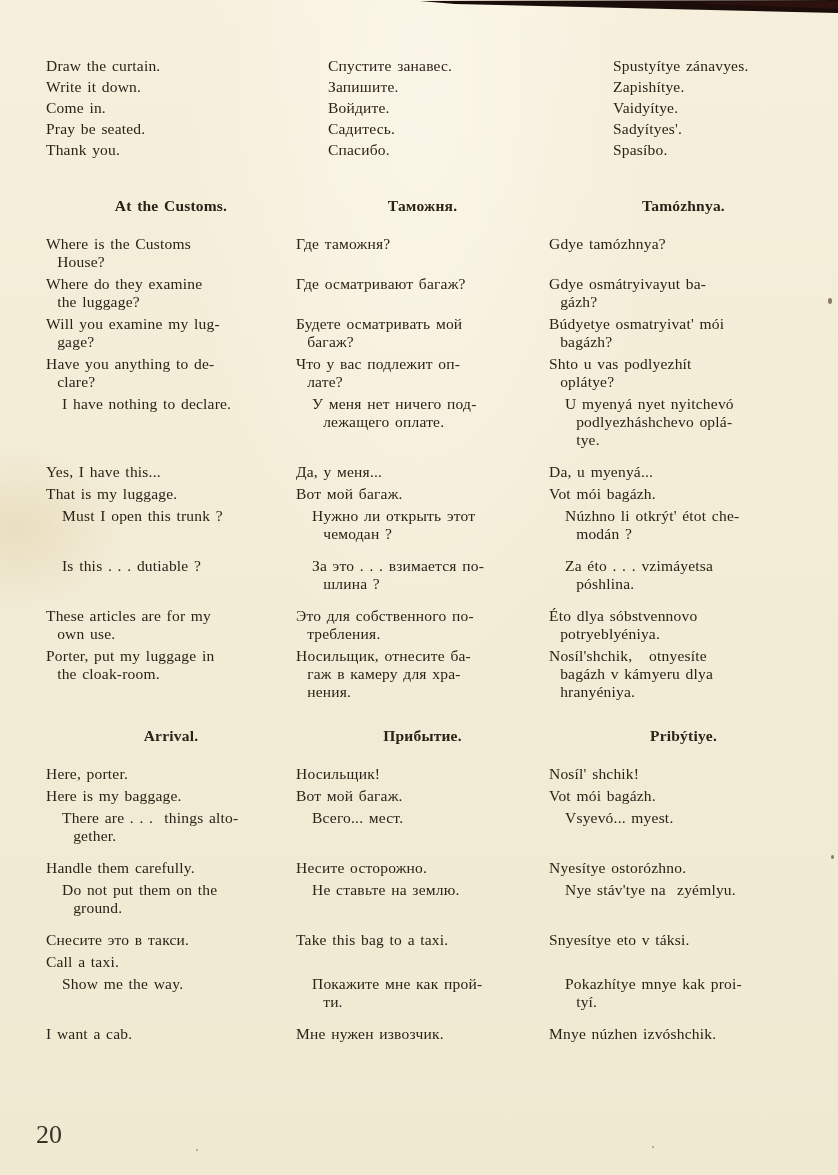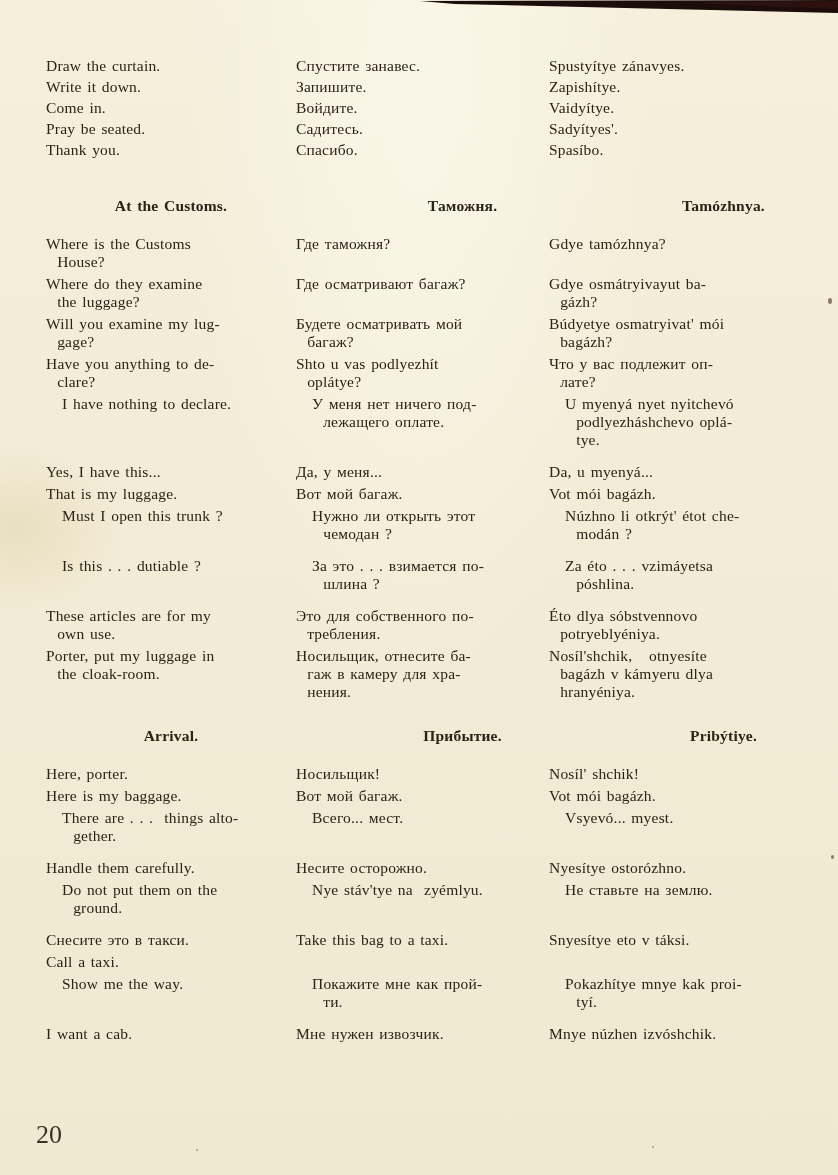--- a/index.html
+++ b/index.html
@@ -20,28 +20,27 @@
     grid-template-columns:250px 253px 1fr;
     margin-bottom:4px;
   }
   .cell{
     white-space:pre-wrap;
     font-size:15.5px;
     line-height:18px;
     letter-spacing:0.2px;
     word-spacing:1.5px;
   }
-  .sec-a .grid-row{margin-bottom:3px;}
+  .sec-a .grid-row{margin-bottom:3px;gap:32px;}
   .gap-after{margin-bottom:14px;margin-left:16px;}
   .section-header{
     display:grid;
     grid-template-columns:250px 253px 1fr;
     font-weight:bold;
     text-align:center;
-    gap:40px;
   }
   .section-header .cell{font-weight:bold;}
   .hdr-b{margin:38px 0 20px 0;}
   .hdr-c{margin:26px 0 20px 0;}
   .page-number{
     position:absolute;
     left:36px;top:1120px;
     font-size:26px;
     color:#3a3226;
   }
@@ -121,24 +120,24 @@
         <div class="cell">Will you examine my lug-
   gage?</div>
         <div class="cell">Будете осматривать мой
   багаж?</div>
         <div class="cell">Búdyetye osmatryivat' mói
   bagázh?</div>
       </div>
       <div class="grid-row">
         <div class="cell">Have you anything to de-
   clare?</div>
+        <div class="cell">Что у вас подлежит оп-
+  лате?</div>
         <div class="cell">Shto u vas podlyezhít
   oplátye?</div>
-        <div class="cell">Что у вас подлежит оп-
-  лате?</div>
       </div>
       <div class="grid-row gap-after">
         <div class="cell">I have nothing to declare.</div>
         <div class="cell">У меня нет ничего под-
   лежащего оплате.</div>
         <div class="cell">U myenyá nyet nyitchevó
   podlyezháshchevo oplá-
   tye.</div>
       </div>
       <div class="grid-row">
@@ -209,22 +208,22 @@
         <div class="cell">Vsyevó... myest.</div>
       </div>
       <div class="grid-row">
         <div class="cell">Handle them carefully.</div>
         <div class="cell">Несите осторожно.</div>
         <div class="cell">Nyesítye ostorózhno.</div>
       </div>
       <div class="grid-row gap-after">
         <div class="cell">Do not put them on the
   ground.</div>
+        <div class="cell">Не ставьте на землю.</div>
         <div class="cell">Nye stáv'tye na  zyémlyu.</div>
-        <div class="cell">Не ставьте на землю.</div>
       </div>
       <div class="grid-row">
         <div class="cell">Снесите это в такси.</div>
         <div class="cell">Take this bag to a taxi.</div>
         <div class="cell">Snyesítye eto v táksi.</div>
       </div>
       <div class="grid-row">
         <div class="cell">Call a taxi.</div>
       </div>
       <div class="grid-row gap-after">

